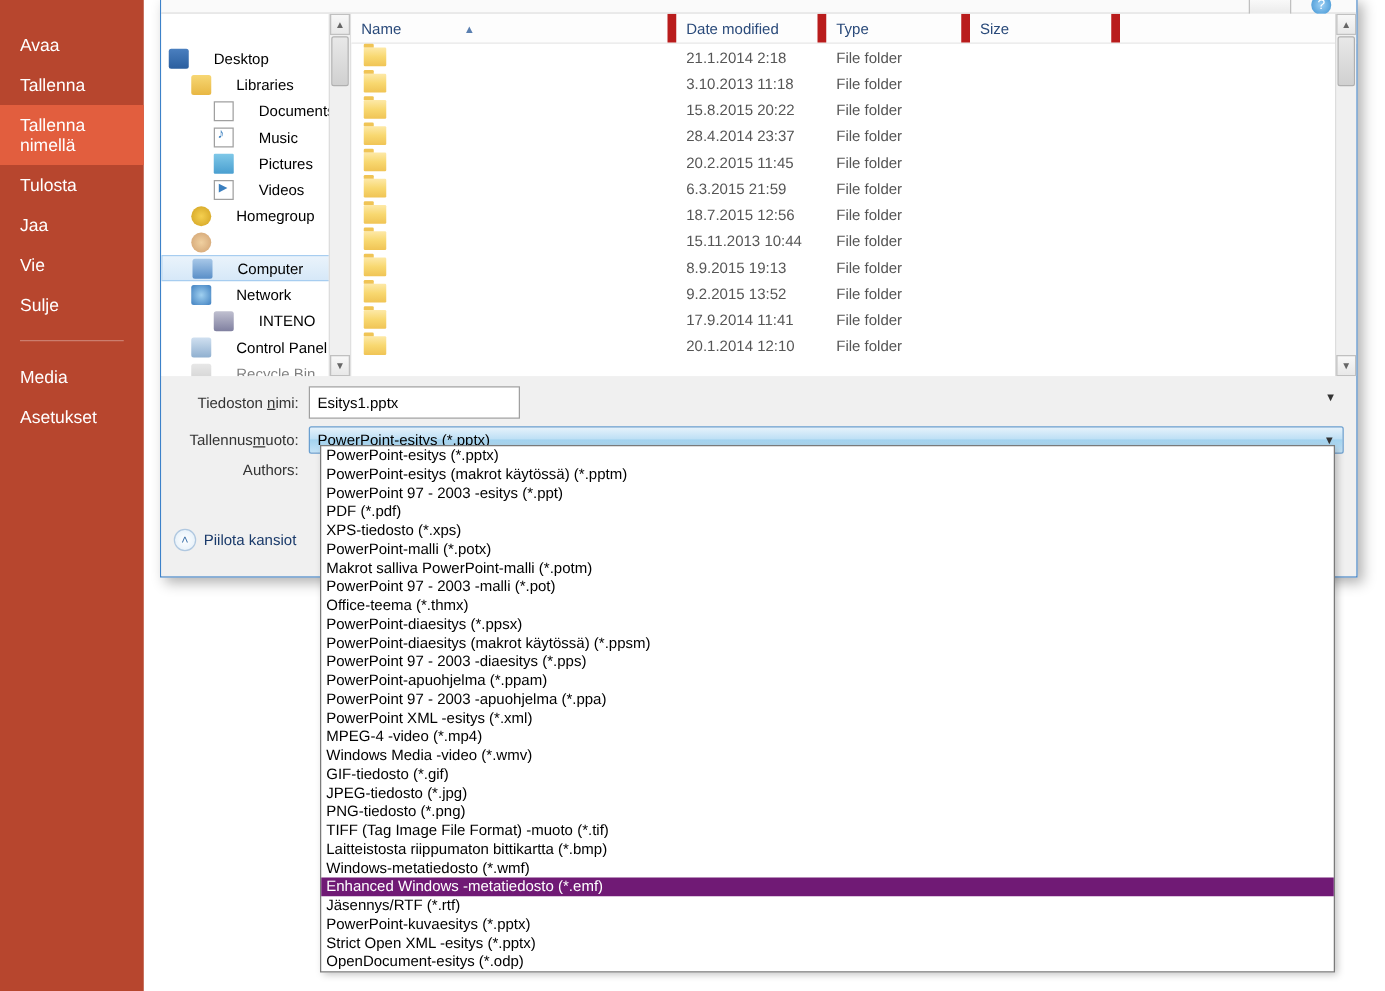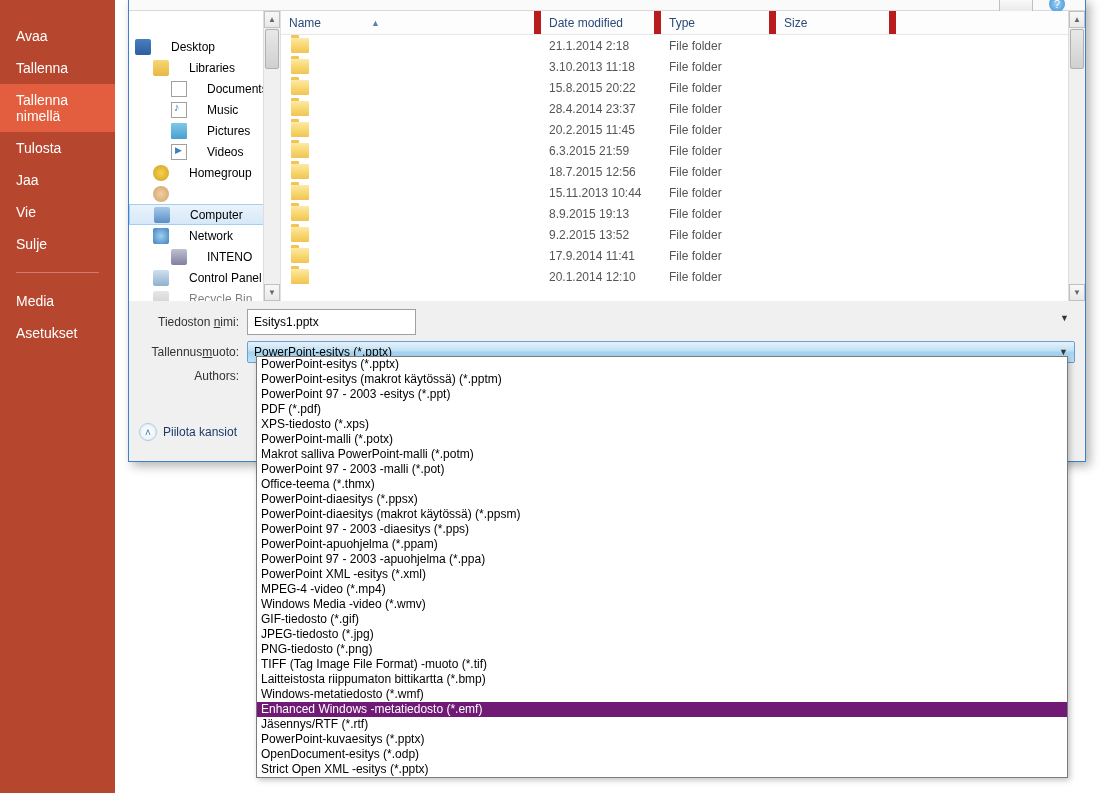--- a/index.html
+++ b/index.html
@@ -545,15 +545,15 @@
     <div class="dd-item">Windows Media -video (*.wmv)</div>
     <div class="dd-item">GIF-tiedosto (*.gif)</div>
     <div class="dd-item">JPEG-tiedosto (*.jpg)</div>
     <div class="dd-item">PNG-tiedosto (*.png)</div>
     <div class="dd-item">TIFF (Tag Image File Format) -muoto (*.tif)</div>
     <div class="dd-item">Laitteistosta riippumaton bittikartta (*.bmp)</div>
     <div class="dd-item">Windows-metatiedosto (*.wmf)</div>
     <div class="dd-item highlight">Enhanced Windows -metatiedosto (*.emf)</div>
     <div class="dd-item">Jäsennys/RTF (*.rtf)</div>
     <div class="dd-item">PowerPoint-kuvaesitys (*.pptx)</div>
+    <div class="dd-item">Strict Open XML -esitys (*.pptx)</div>
     <div class="dd-item">OpenDocument-esitys (*.odp)</div>
-    <div class="dd-item">Strict Open XML -esitys (*.pptx)</div>
   </div>
 
 </body></html>

